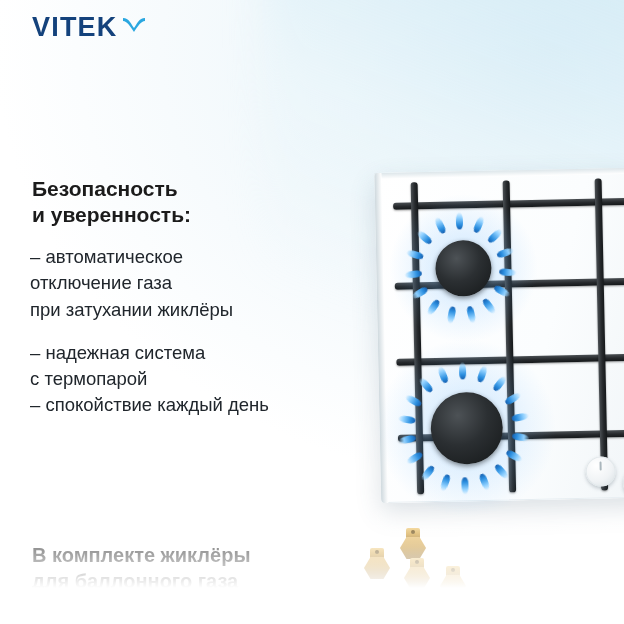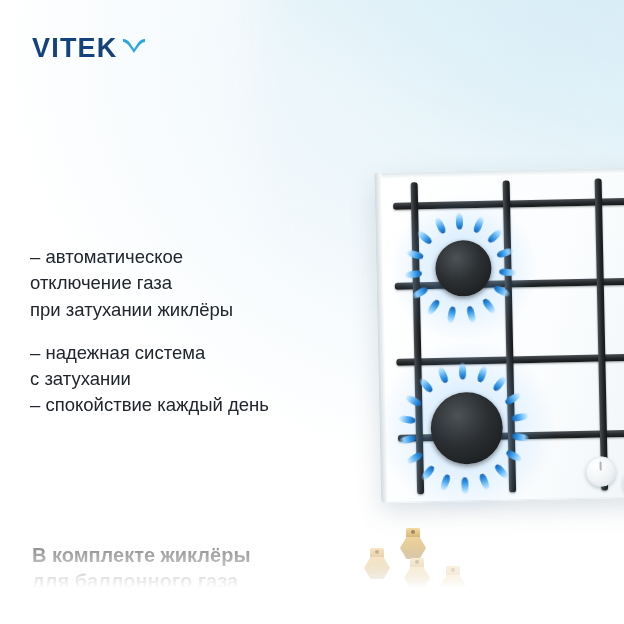--- a/index.html
+++ b/index.html
@@ -26,21 +26,21 @@
     pointer-events: none;
   }
   #bottom-fade {
     position: absolute; left: 0; bottom: 0; width: 624px; height: 120px;
     background: linear-gradient(180deg, rgba(255,255,255,0) 0%, #ffffff 70%);
     pointer-events: none;
   }
 
   
   #logo {
-    position: absolute; left: 32px; top: 35px;
+    position: absolute; left: 32px; top: 14px;
     display: flex; align-items: flex-start; gap: 2px;
     color: #123a6d;
   }
   #logo .word {
     font-size: 27px; font-weight: bold; letter-spacing: 1.2px;
     color: #14427c; line-height: 1;
   }
   #logo .swoosh { margin-left: 1px; margin-top: 1px; }
 
   
@@ -181,27 +181,29 @@
   <div id="logo">
     <div class="word">VITEK</div>
     <span class="swoosh">
       <svg width="26" height="20" viewBox="0 0 26 20" aria-hidden="true">
         <path d="M2 3 C 8 3, 10 9, 13 13 C 16 9, 18 3, 24 3 L 24 6 C 20 6, 17 11, 13 17 C 9 11, 6 6, 2 6 Z" fill="#2aa7e0"></path>
       </svg>
     </span>
   </div>
 
 
+  <h2 id="subhead" style="white-space:pre-line">Безопасность
+и уверенность:</h2>
 
   <div id="bullets">
     <div class="bullet">– автоматическое
 отключение газа
 при затухании жиклёры</div>
     <div class="bullet">– надежная система
-с затухании
+с термопарой
 – спокойствие каждый день</div>
   </div>
 
   <div id="footnote">В комплекте жиклёры
 для баллонного газа</div>
 
   <div id="cooktop">
     <div class="hob-body"></div>
     <div class="hob-edge-top"></div>
     <div class="hob-edge-left"></div>

